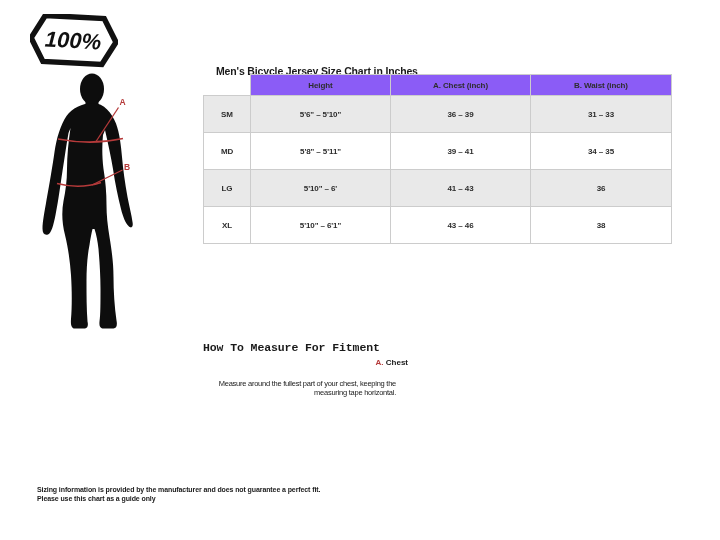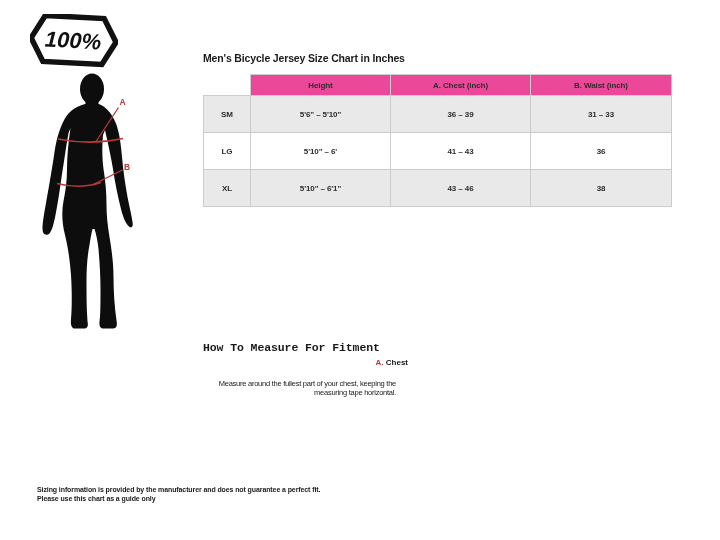--- a/index.html
+++ b/index.html
@@ -6,29 +6,29 @@
   body{background:#fff;font-family:"Liberation Sans", sans-serif;}
   .page{position:relative;width:720px;height:540px;background:#ffffff;overflow:hidden;}
 
   
   .logo{position:absolute;left:30px;top:14px;}
 
   
   .figure{position:absolute;left:25px;top:70px;}
 
   
-  .title{position:absolute;left:203px;top:52px;margin:0;font-size:10.5px;font-weight:700;
+  .title{position:absolute;left:203px;top:52px;margin:13px;font-size:10.5px;font-weight:700;
          color:#1a1a1a;letter-spacing:-0.15px;text-align:center;}
 
   
   .size-table{position:absolute;left:203px;top:74px;width:468px;border-collapse:collapse;
               table-layout:fixed;font-size:8px;color:#2d2d2d;}
   .size-table th,.size-table td{border:1px solid #cccccc;text-align:center;vertical-align:middle;
               font-weight:700;padding:0;letter-spacing:-0.1px;}
-  .size-table thead th{height:20px;background:#ec4899;}
+  .size-table thead th{height:20px;background:#8b5cf6;}
   .size-table thead th.corner{border:none;background:#ffffff;}
   .size-table tbody tr{height:37px;}
   .size-table tbody tr:nth-child(odd){background:#e9e9e9;}
   .size-table tbody tr:nth-child(even){background:#ffffff;}
 
   
   .measure{position:absolute;left:203px;top:341px;width:480px;}
   .measure h2{margin:0;font-size:11.5px;font-weight:700;color:#1a1a1a;letter-spacing:-0.1px;font-family:Liberation Mono, monospace;}
   .measure-item{position:absolute;top:17px;}
   .measure-item.item-a{left:0;width:205px;text-align:right;}
@@ -125,20 +125,26 @@
       </tr>
     </thead>
     <tbody>
       <tr>
         <th>SM</th>
         <td>5'6" – 5'10"</td>
         <td>36 – 39</td>
         <td>31 – 33</td>
       </tr>
       <tr>
+        <th>MD</th>
+        <td>5'8" – 5'11"</td>
+        <td>39 – 41</td>
+        <td>34 – 35</td>
+      </tr>
+      <tr>
         <th>LG</th>
         <td>5'10" – 6'</td>
         <td>41 – 43</td>
         <td>36</td>
       </tr>
       <tr>
         <th>XL</th>
         <td>5'10" – 6'1"</td>
         <td>43 – 46</td>
         <td>38</td>

